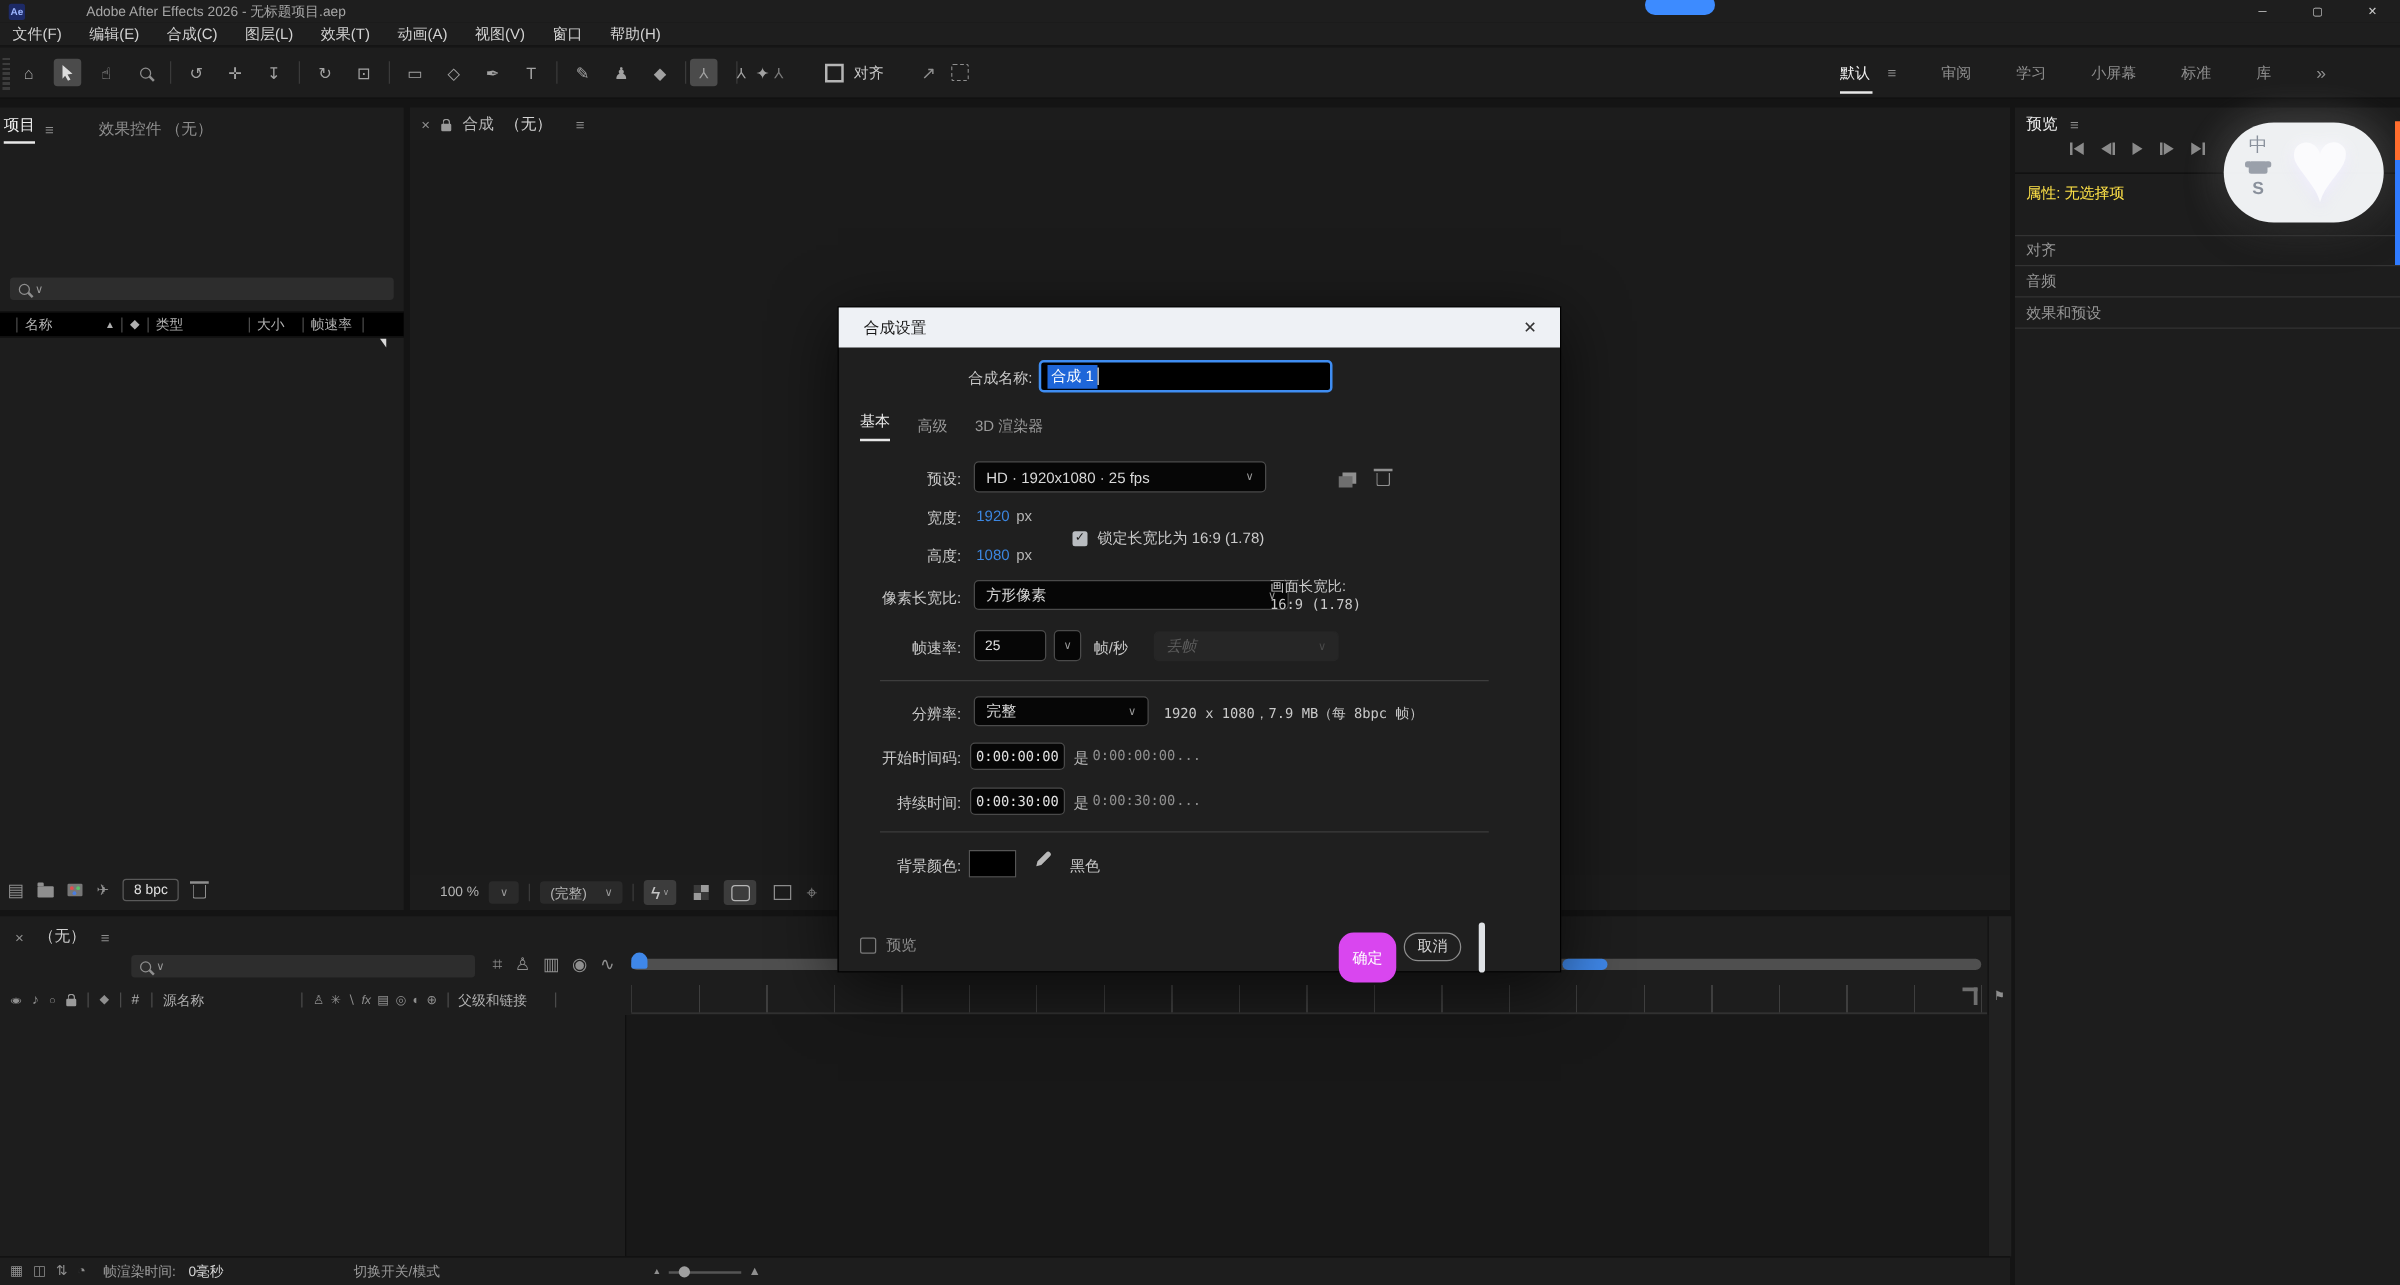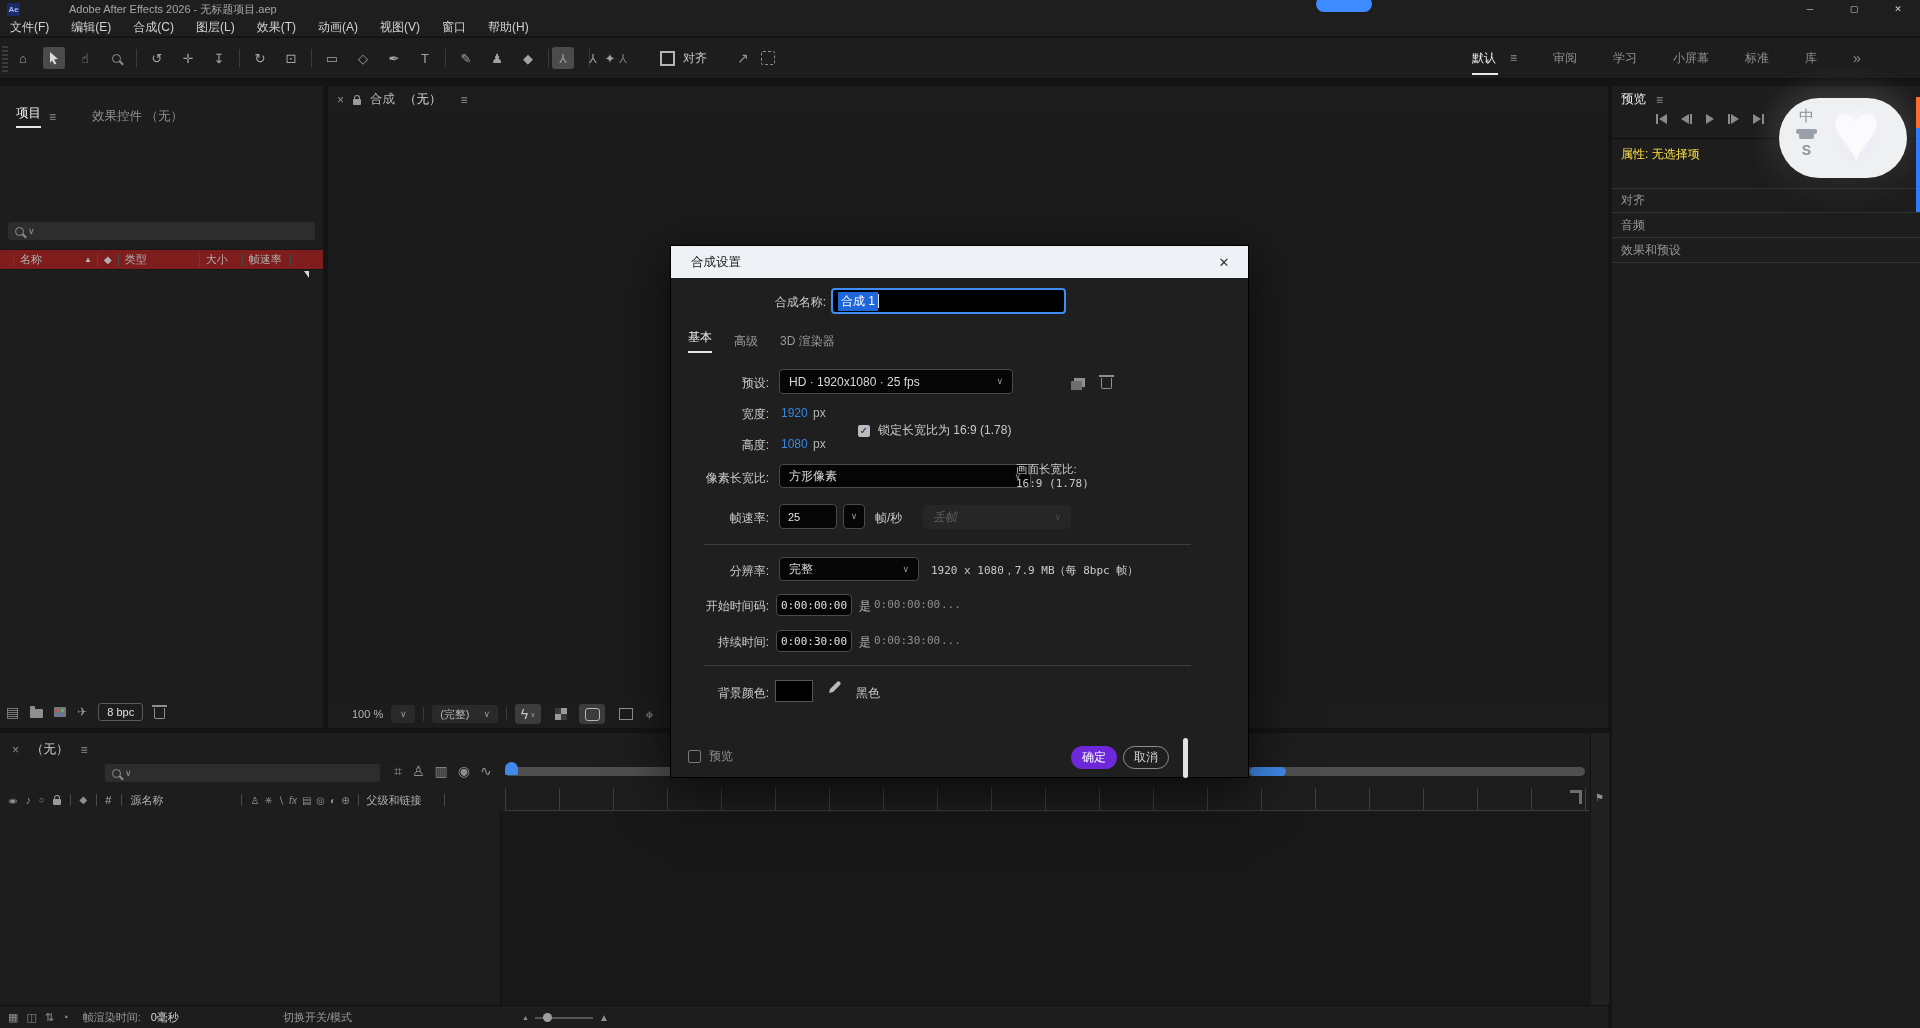--- a/index.html
+++ b/index.html
@@ -69,21 +69,21 @@
      box-sizing:border-box;font-size:12px;color:#969696;border-bottom:1px solid #333;}
   
   .dialog{position:absolute;left:670px;top:245px;width:579px;height:533px;background:#1f1f1f;
      box-shadow:0 12px 50px rgba(0,0,0,.65);z-index:50;border:1px solid #000;box-sizing:border-box;}
   .dtitle{position:absolute;left:0;top:0;width:100%;height:32px;background:#eef1f5;display:flex;align-items:center;
      padding-left:20px;box-sizing:border-box;color:#1a1a1a;font-size:12.5px;}
   .dclose{position:absolute;right:8px;top:0;width:32px;height:32px;display:flex;align-items:center;justify-content:center;color:#333;font-size:13px;}
   .dlabel{position:absolute;text-align:right;font-size:12px;color:#c9c9c9;width:98px;left:0;}
   .dtab{font-size:12px;color:#9a9a9a;}
   .dtab.active{color:#ececec;}
-  .okbtn{position:absolute;width:46px;height:23px;border-radius:12px;background:#6d28d9;color:#fff;font-size:12px;
+  .okbtn{position:absolute;width:46px;height:40px;border-radius:12px;background:#d946ef;color:#fff;font-size:12px;
      display:flex;align-items:center;justify-content:center;}
   .cancelbtn{position:absolute;width:46px;height:23px;border-radius:12px;border:1.5px solid #8d8d8d;color:#d6d6d6;
      font-size:12px;display:flex;align-items:center;justify-content:center;box-sizing:border-box;}
   
   .colcell{font-size:11px;color:#b0b0b0;}
   .tick{width:1px;height:12px;background:#4a4a4a;}
   .ruler{background:repeating-linear-gradient(90deg,#3e3e3e 0 1px,transparent 1px 54px);border-bottom:1px solid #383838;}
   .swico{font-size:10px;color:#8f8f8f;}
   
   .ime{position:absolute;left:1779px;top:98px;width:128px;height:80px;border-radius:40px;
@@ -217,30 +217,30 @@
       <span class="ws">审阅</span>
       <span class="ws">学习</span>
       <span class="ws">小屏幕</span>
       <span class="ws">标准</span>
       <span class="ws">库</span>
       <span class="ws" style="font-size:14px;">»</span>
     </div>
   </div>
 
   <div class="panel" style="left:0;top:86px;width:323px;height:642px;">
-    <div class="abs flex" style="left:16px;top:6px;gap:8px;margin-top:13px;">
+    <div class="abs flex" style="left:3px;top:6px;gap:8px;">
       <span style="font-size:12.5px;color:#f0f0f0;border-bottom:2px solid #e8e8e8;padding-bottom:4px;">项目</span>
       <span class="ico" style="font-size:12px;">≡</span>
       <span class="dim" style="font-size:12.5px;margin-left:28px;"><span>效果控件</span>&nbsp;<span>（无）</span></span>
     </div>
     <div class="searchbox abs" style="left:8px;top:136px;width:307px;height:18px;">
       <span class="mag"></span>
         <span class="chev">∨</span>
     </div>
-    <div class="abs" style="left:0;top:163px;width:323px;height:19px;background:#7f1d1d;border-top:1px solid #161616;border-bottom:1px solid #161616;">
+    <div class="abs" style="left:0;top:163px;width:323px;height:19px;background:#000000;border-top:1px solid #161616;border-bottom:1px solid #161616;">
       <div class="flex" style="height:100%;gap:0;">
         <span class="tick" style="margin-left:13px;"></span>
         <span class="colcell" style="margin-left:6px;">名称</span>
         <span class="colcell" style="margin-left:42px;font-size:8px;">▲</span>
         <span class="tick" style="margin-left:5px;"></span>
         <span class="colcell" style="margin-left:6px;font-size:10px;">◆</span>
         <span class="tick" style="margin-left:6px;"></span>
         <span class="colcell" style="margin-left:6px;">类型</span>
         <span class="tick" style="margin-left:52px;"></span>
         <span class="colcell" style="margin-left:6px;">大小</span>

